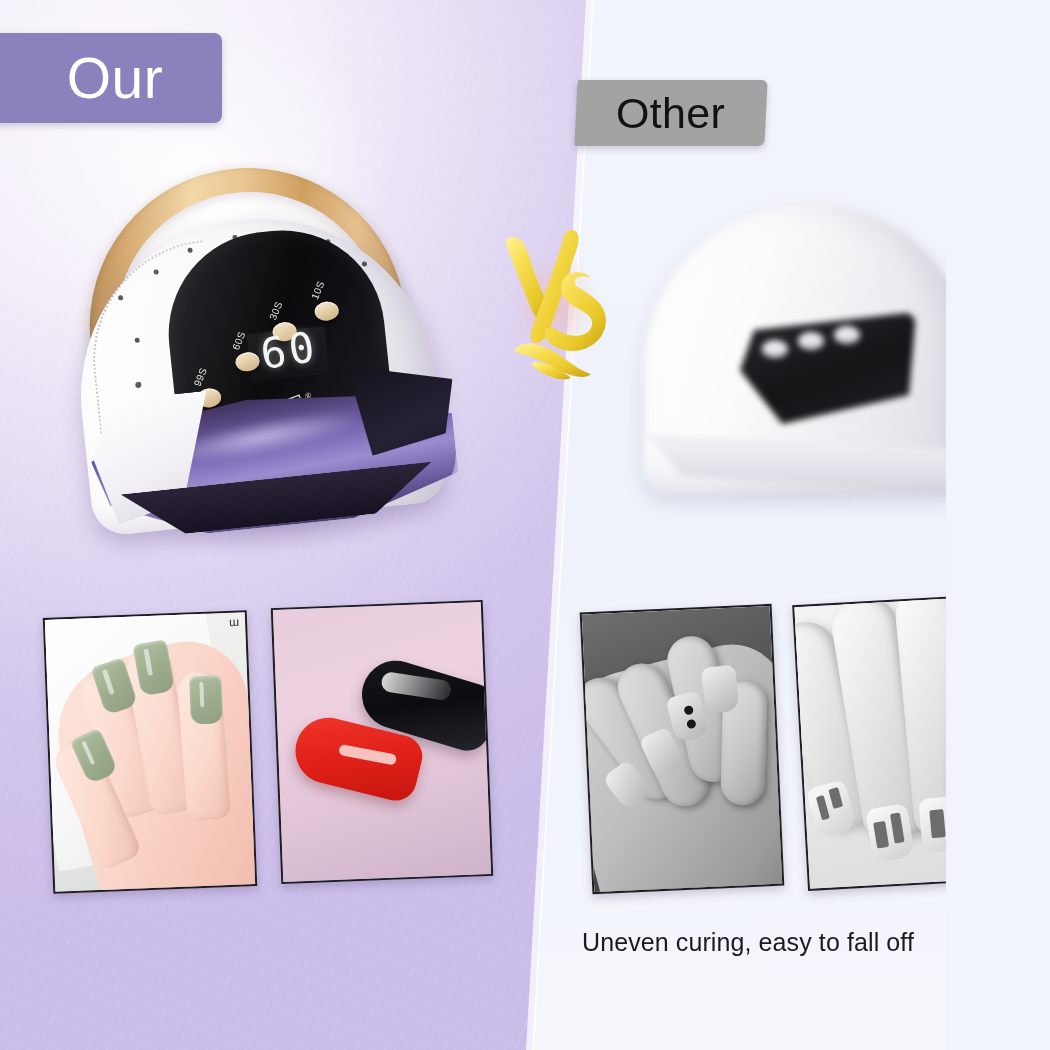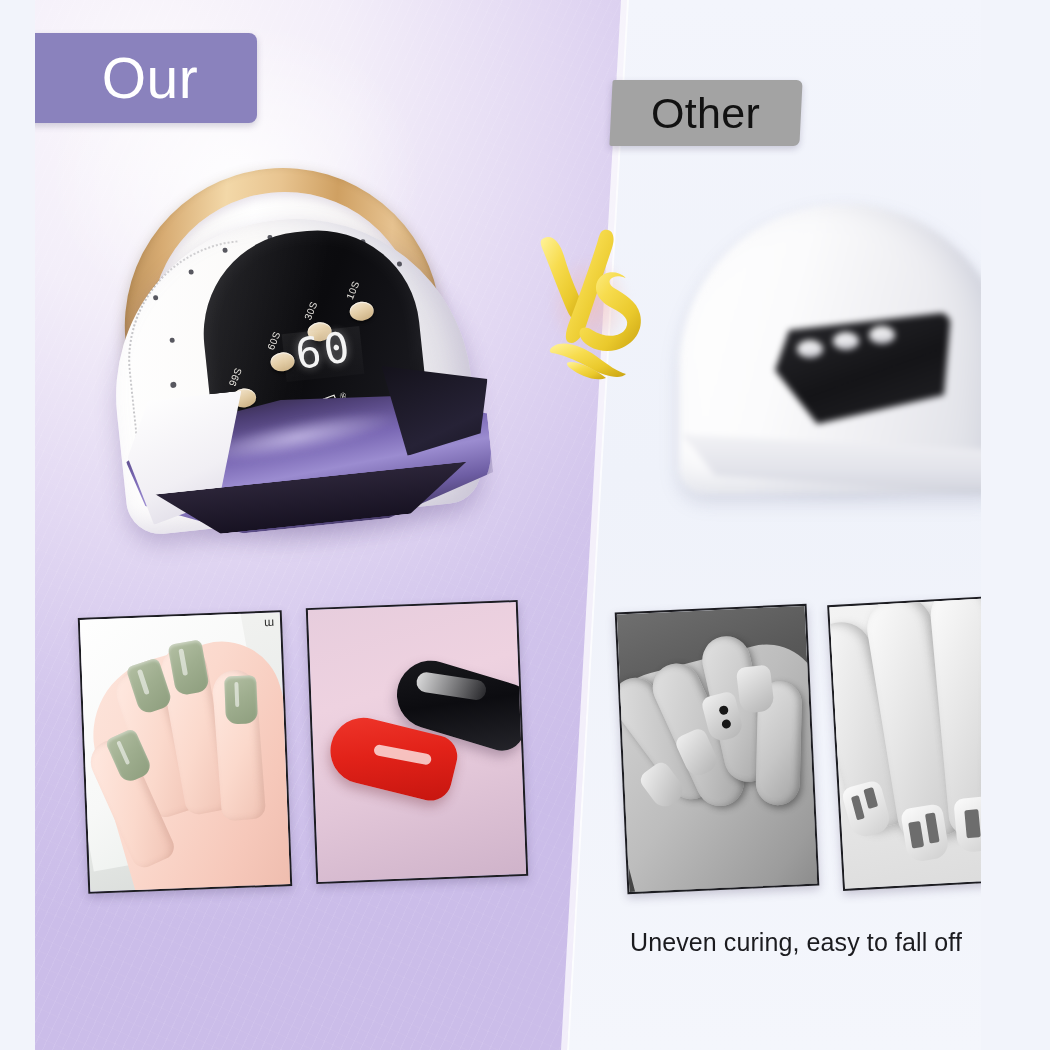--- a/index.html
+++ b/index.html
@@ -1,21 +1,21 @@
 <!DOCTYPE html>
 <html><head>
 <meta charset="utf-8">
 <style>
   html,body{margin:0;padding:0;}
   body{
     width:1050px;height:1050px;overflow:hidden;
     font-family:"Liberation Sans", sans-serif;
     background:#f2f4fb;
   }
-  #stage{position:relative;width:946px;height:1050px;overflow:hidden;margin-left:35px;}
+  #stage{position:relative;width:946px;height:1050px;overflow:hidden;}
 
   
   .bg-right{
     position:absolute;inset:0;
     background:linear-gradient(180deg,#f3f5fc 0%,#eff2fa 45%,#f4f6fc 100%);
   }
   .bg-left{
     position:absolute;left:0;top:0;width:640px;height:1050px;
     background:
       radial-gradient(120% 80% at 18% 8%, #fbf8fc 0%, #f3eef9 26%, #e3d9f3 52%, #d2c5ec 76%, #cbbde9 100%),
@@ -340,21 +340,21 @@
     overflow:hidden;
   }
   .g2-chip{position:absolute;background:#6d6d6d;border-radius:2px;}
 
   
   .caption{
     position:absolute;color:#1b1b1f;font-size:25px;line-height:1.42;
     letter-spacing:.1px;white-space:pre-line;
   }
   #caption-left{left:38px;top:925px;width:470px;}
-  #caption-right{left:595px;top:925px;width:430px;}
+  #caption-right{left:582px;top:925px;width:430px;}
 </style>
 </head>
 <body>
 
 <div id="stage">
 
   <div class="bg-right"></div>
   <div class="bg-left"></div>
   <div class="bg-left-texture"></div>
   <div class="bg-left-glow"></div>

